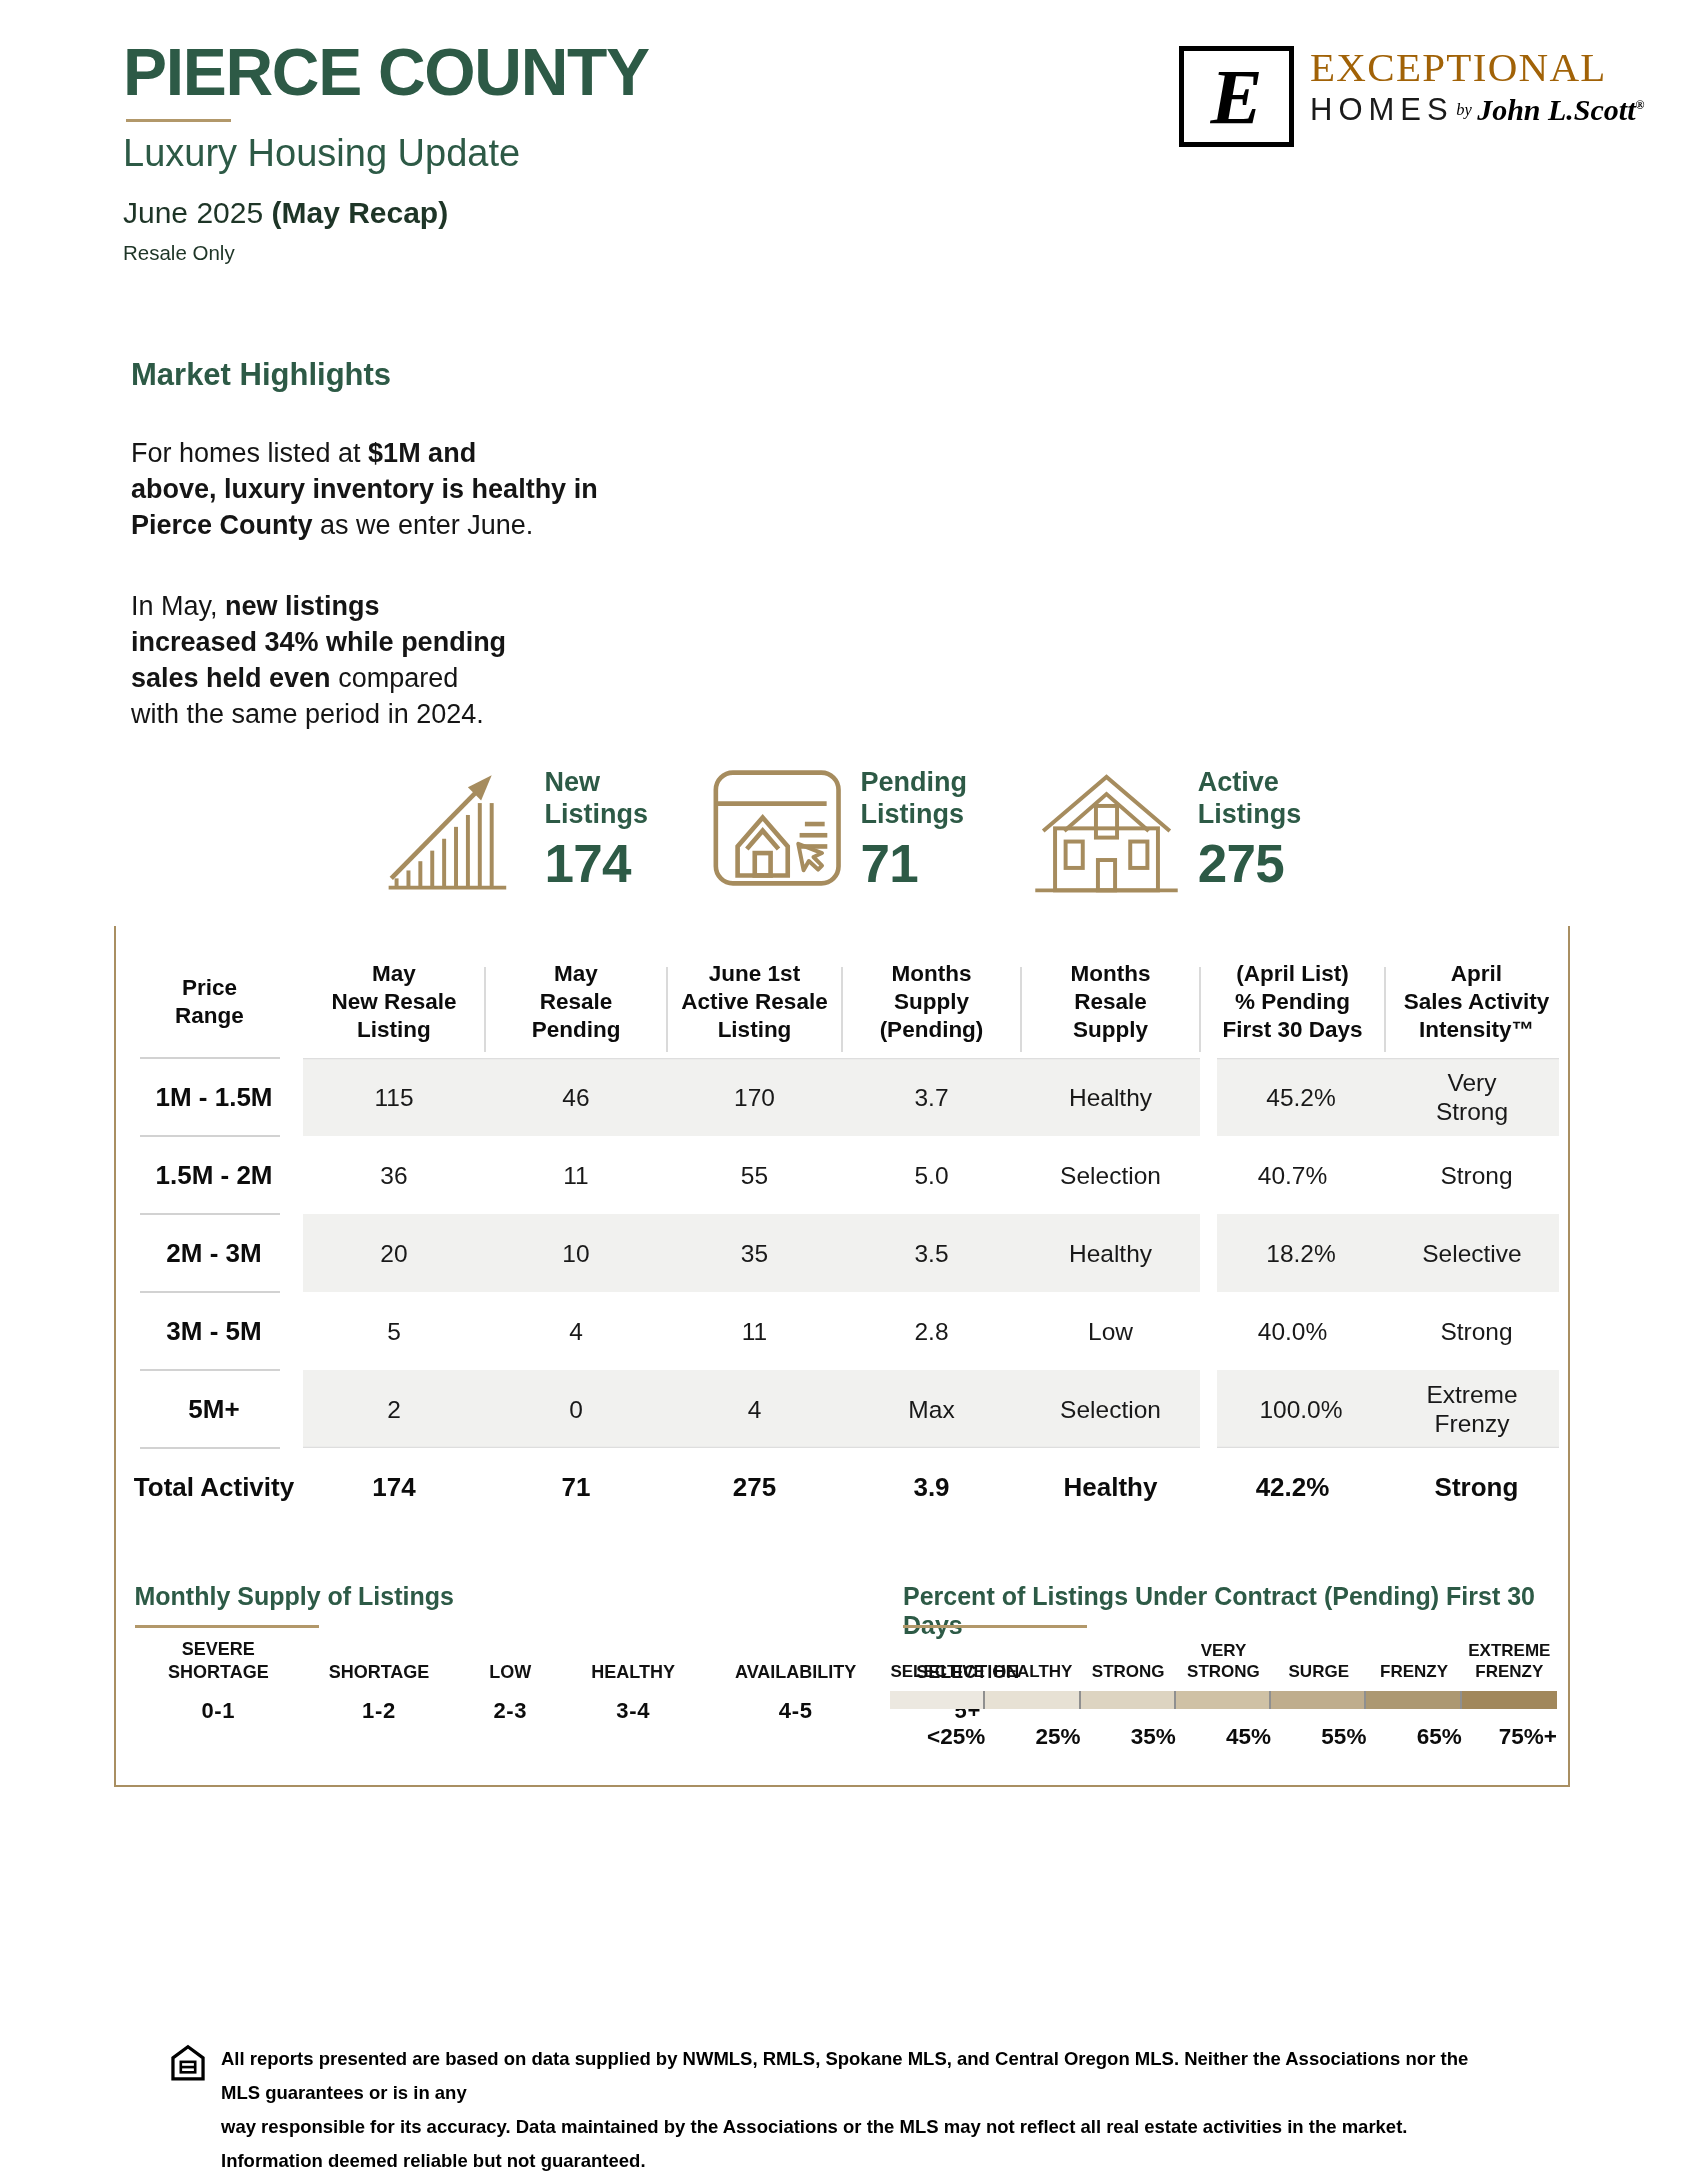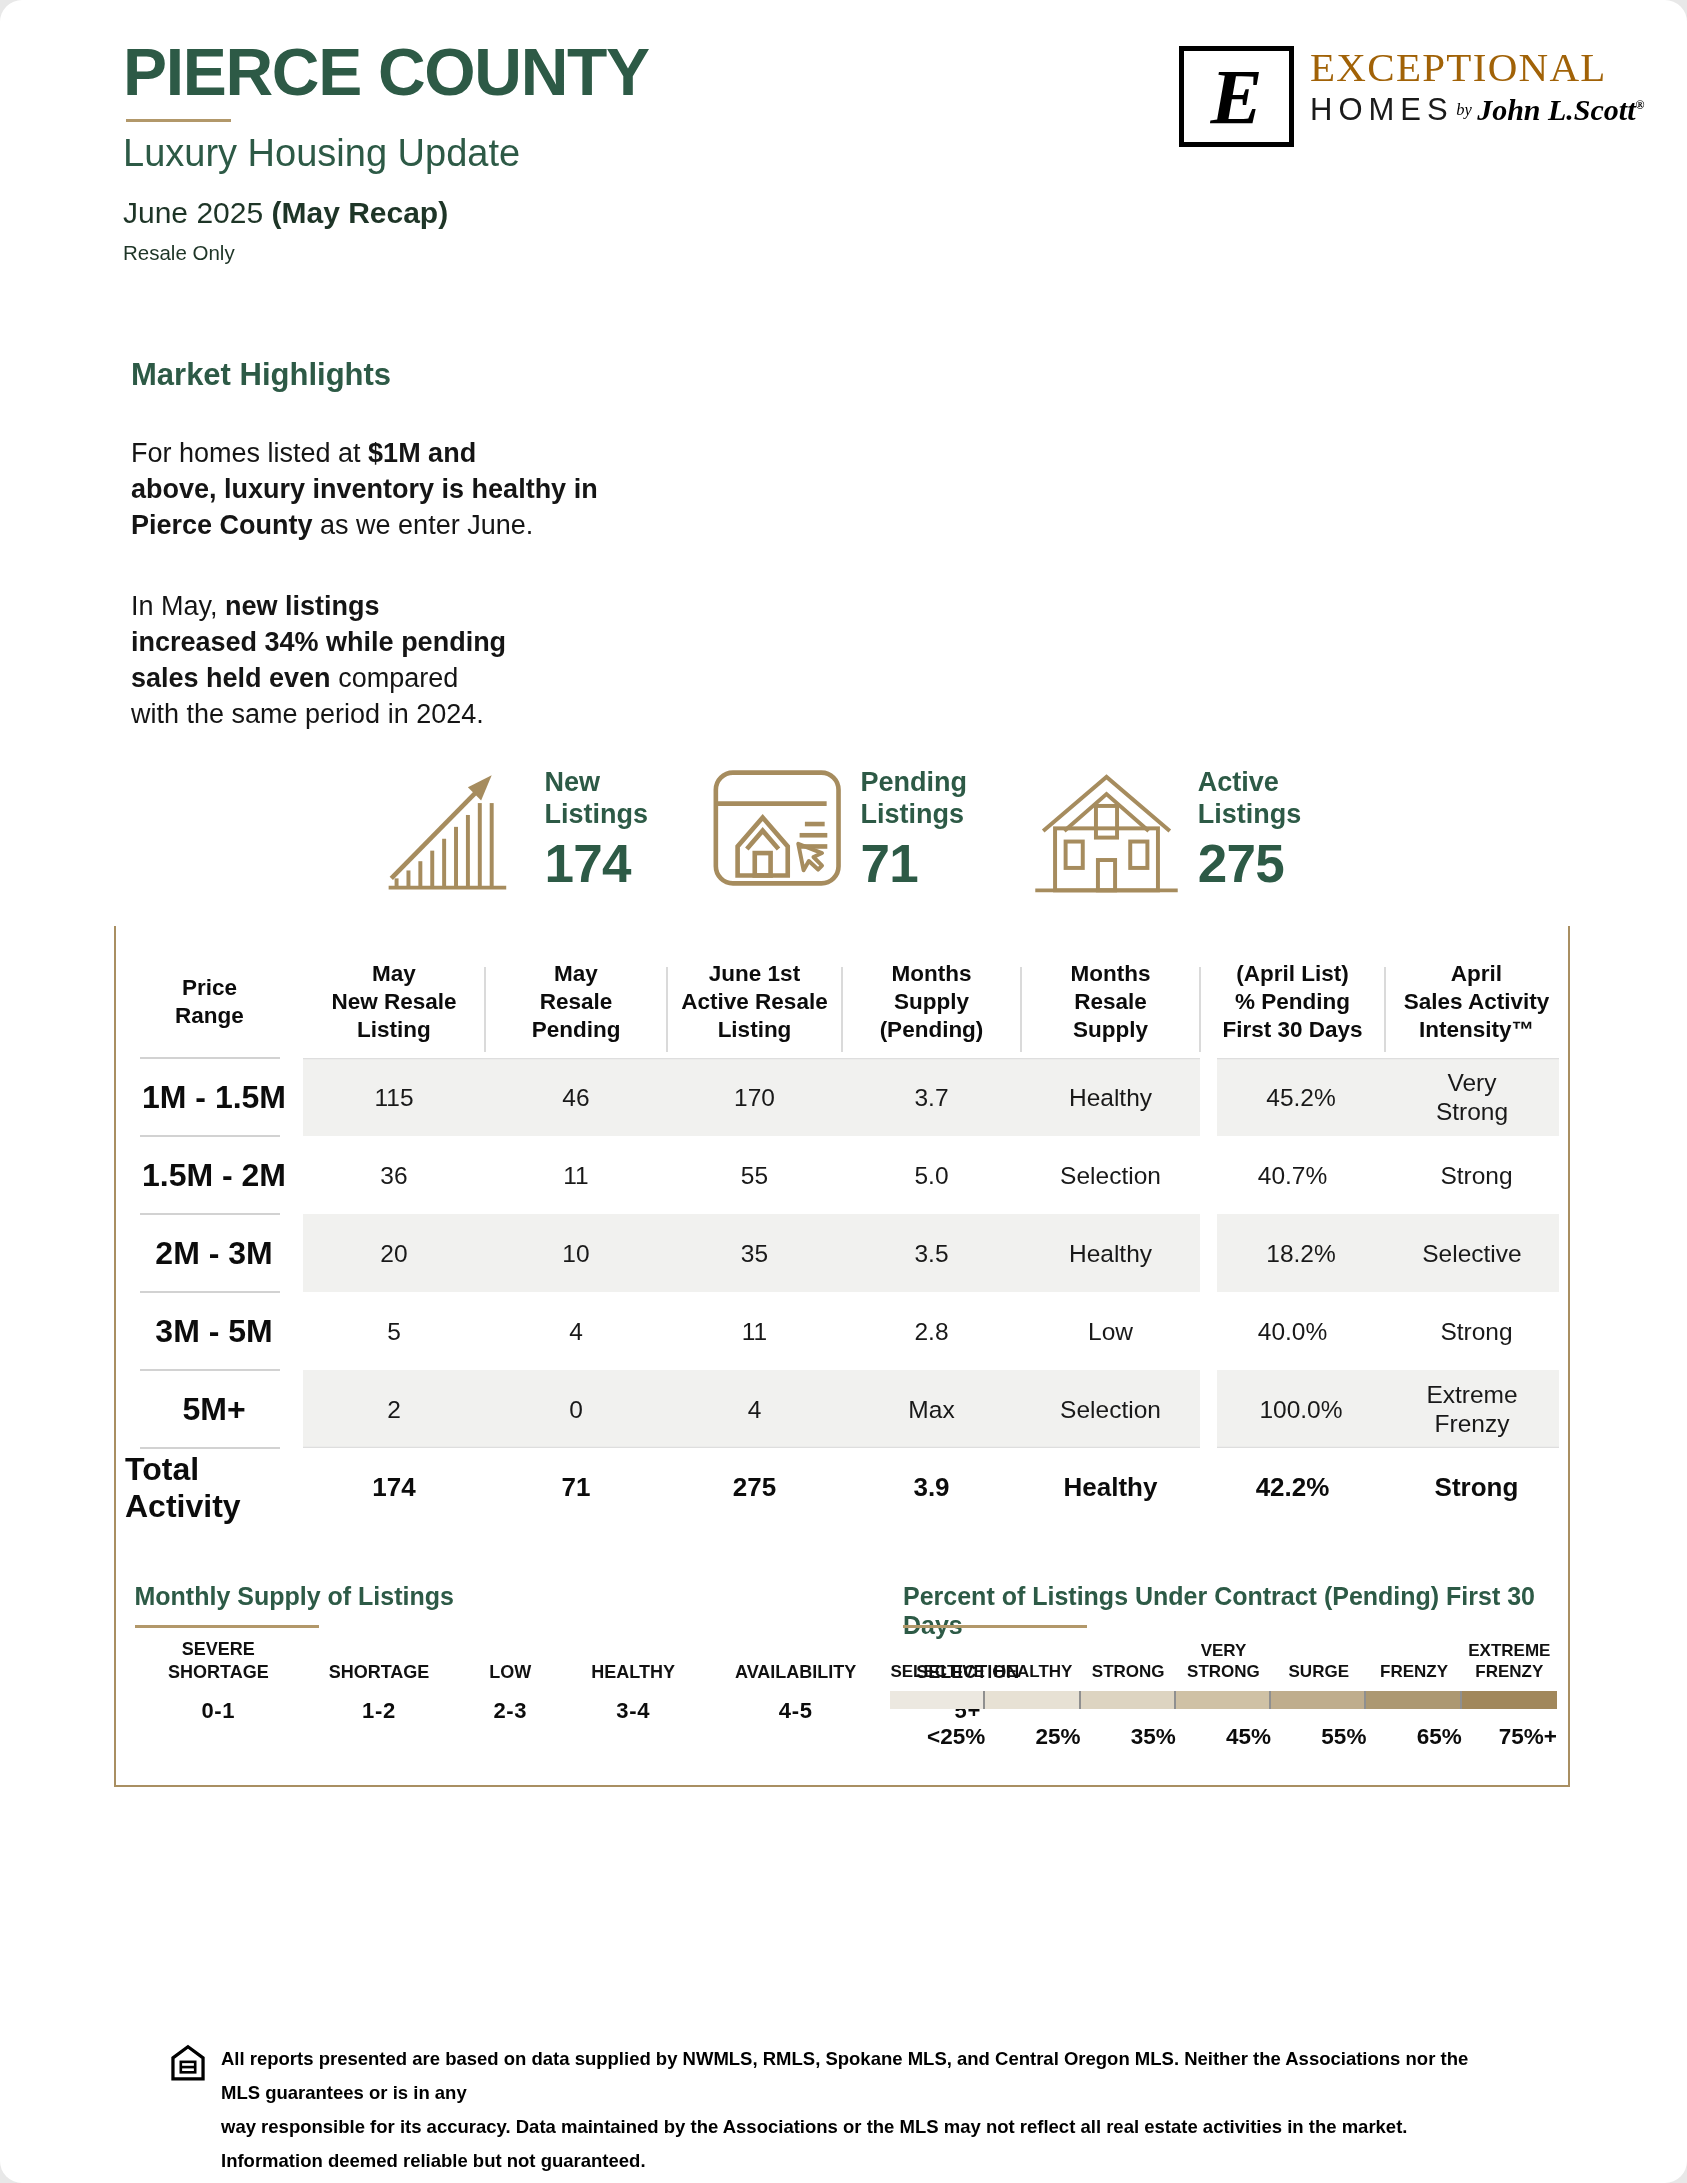--- a/index.html
+++ b/index.html
@@ -1,17 +1,17 @@
 <!DOCTYPE html>
 <html style="font-size:10.6px"><head>
 <meta charset="utf-8">
 <style>
   html,body{margin:0;padding:0;background:#e8e8e8;}
   .page{position:relative;width:1687px;height:2183px;background:#ffffff;overflow:hidden;
-        font-family:"Liberation Sans",sans-serif;border-radius:22px;}
+        font-family:"Liberation Sans",sans-serif;}
   .abs{position:absolute;}
 
   
   .title{left:123px;top:34px;font-size:66px;font-weight:700;color:#2d5a46;letter-spacing:-1.3px;}
   .title-underline{left:126px;top:119px;width:105px;height:3.3px;background:#b2986a;}
   .subtitle{left:123px;top:132px;font-size:38px;font-weight:400;color:#2d5a46;}
   .dateline{left:123px;top:196px;font-size:30px;color:#1e3527;}
   .dateline .b{font-weight:700;}
   .note{left:123px;top:241px;font-size:20.5px;color:#1e3527;}
 
@@ -45,21 +45,21 @@
   .panel{left:114px;top:926px;width:1456px;height:861px;box-sizing:border-box;
          border-left:2px solid #a98f62;border-right:2px solid #a98f62;border-bottom:2px solid #a98f62;}
 
   .market-table{position:absolute;left:0;top:0;width:1452px;display:grid;
     grid-template-columns:187px 182px 182px 175px 179px 179px 185px 183px;
     grid-template-rows:132px 78px 78px 78px 78px 78px 79px;}
   .hcell{display:flex;align-items:center;justify-content:center;text-align:center;
          font-size:22.5px;font-weight:700;color:#0c0c0c;white-space:pre-line;line-height:28px;
          padding-top:20px;box-sizing:border-box;position:relative;}
   .hcell.sep::before{content:'';position:absolute;left:-0.7px;top:41px;height:85px;width:1.3px;background:#dadada;}
-  .pcell{display:flex;align-items:center;justify-content:center;font-size:32px;font-weight:700;
+  .pcell{display:flex;align-items:center;justify-content:center;font-size:26px;font-weight:700;
          color:#0c0c0c;position:relative;padding-left:9px;}
   .pcell.topline::before{content:'';position:absolute;top:-0.7px;left:50%;transform:translateX(-50%);
          width:140px;height:1.3px;background:#d2d2d2;}
   .pcell.botline::after{content:'';position:absolute;bottom:-0.7px;left:50%;transform:translateX(-50%);
          width:140px;height:1.3px;background:#d2d2d2;}
   .cell{display:flex;align-items:center;justify-content:center;text-align:center;
         font-size:24.5px;color:#191919;white-space:pre-line;line-height:29px;box-sizing:border-box;}
   .sh{background:#f1f1ef;}
   .gapL{border-left:17px solid #ffffff;}
   .gapR{border-right:9.3px solid #ffffff;}

